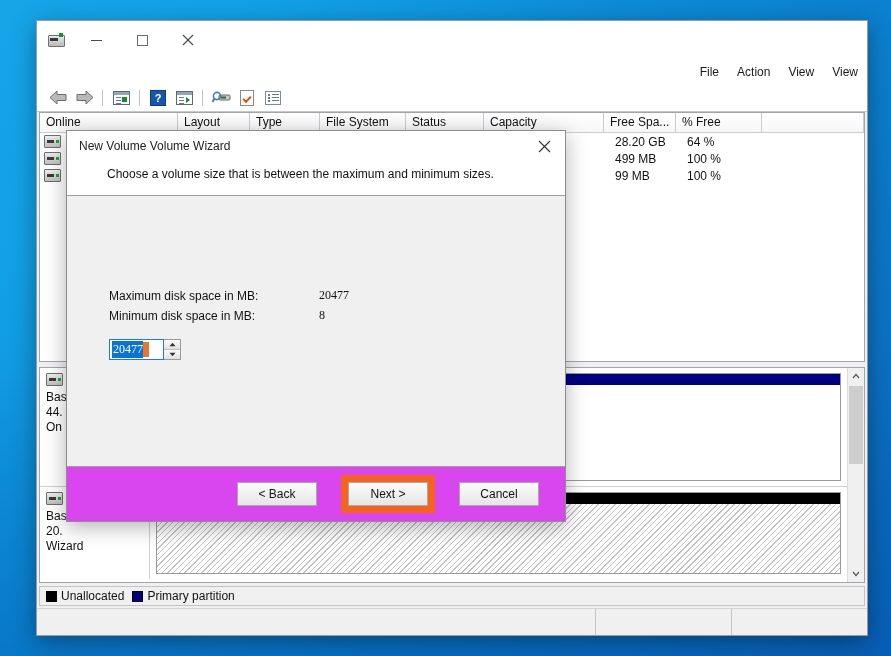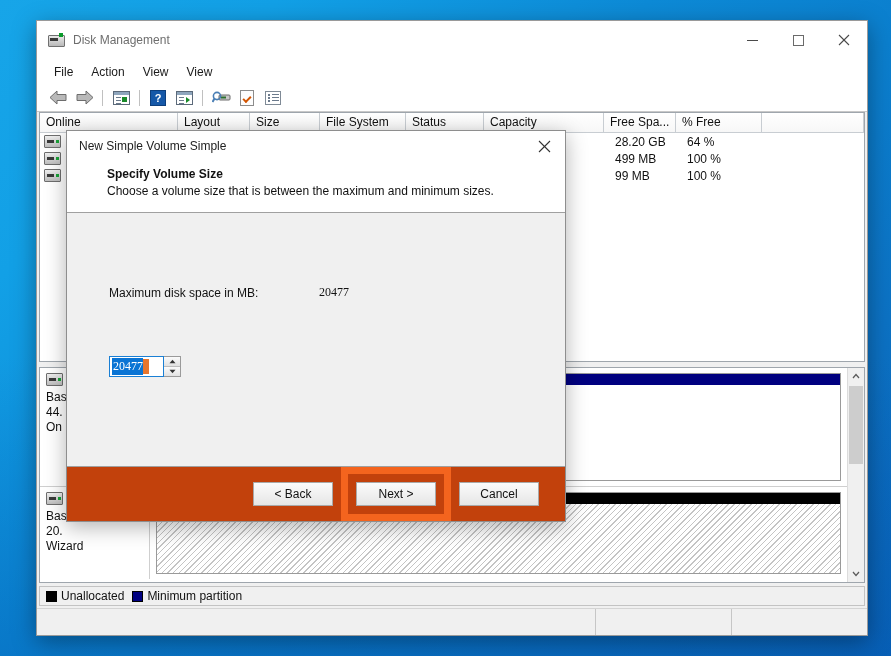--- a/index.html
+++ b/index.html
@@ -91,20 +91,21 @@
   .wc svg { display:block; }
 
   
   .menubar {
     height: 25px;
     background: #ffffff;
     display: flex;
     align-items: center;
     padding-left: 8px;
     flex: none;
+    justify-content: flex-end;
   }
   .menuitem {
     padding: 3px 9px;
     font-size: 12px;
     color: #1a1a1a;
   }
 
   
   .toolbar {
     height: 27px;
@@ -529,44 +530,44 @@
     background: linear-gradient(180deg,#fbfbfb,#e1e1e1);
     display: flex; align-items: center; justify-content: center;
     font-size: 7px;
     color: #333;
   }
   .spin .btns span:first-child { border-bottom: 1px solid #bdbdbd; }
 
   .dlg-foot {
     height: 54px;
     flex: none;
-    background: #c2410c;
+    background: #d946ef;
     border-top: 1px solid #a0a0a0;
     display: flex;
     align-items: center;
     justify-content: flex-end;
     padding-right: 26px;
-    gap: 8px;
+    gap: 24px;
     position: relative;
   }
   .dbtn {
     width: 80px;
     height: 24px;
     background: linear-gradient(180deg,#fbfbfb,#e6e6e6);
     border: 1px solid #a9a9a9;
     font-size: 12px;
     color: #111;
     display: flex;
     align-items: center;
     justify-content: center;
     box-sizing: border-box;
   }
   .hl-wrap {
     position: relative;
-    padding: 15px;
+    padding: 7px;
     border: 0;
   }
   .hl-wrap::before {
     content: "";
     position: absolute;
     inset: 0;
     border: 7px solid #f4641e;
     box-sizing: border-box;
   }
   .hl-wrap .dbtn { position: relative; }
@@ -577,21 +578,20 @@
 <div id="desktop"></div>
 
 <div id="window">
 
   <div class="titlebar">
     <div class="title-icon">
       <div class="body"></div>
         <div class="slot"></div>
         <div class="dot"></div>
     </div>
-    <div class="title-text">Disk Management</div>
     <div class="wincontrols">
       <div class="wc">
         <svg width="11" height="11" viewBox="0 0 11 11">
             <line x1="0" y1="5.5" x2="11" y2="5.5" stroke="#4a4a4a" stroke-width="1"></line>
           </svg>
       </div>
       <div class="wc">
         <svg width="11" height="11" viewBox="0 0 11 11">
             <rect x="0.5" y="0.5" width="10" height="10" fill="none" stroke="#6a6a6a" stroke-width="1"></rect>
           </svg>
@@ -659,21 +659,21 @@
         </div>
     </div>
   </div>
 
   <div class="content">
 
     <div class="vol-pane">
       <div class="vol-header">
         <div class="vh" style="width:138px">Online</div>
         <div class="vh" style="width:72px">Layout</div>
-        <div class="vh" style="width:70px">Size</div>
+        <div class="vh" style="width:70px">Type</div>
         <div class="vh" style="width:86px">File System</div>
         <div class="vh" style="width:78px">Status</div>
         <div class="vh" style="width:120px">Capacity</div>
         <div class="vh" style="width:72px">Free Spa...</div>
         <div class="vh" style="width:86px">% Free</div>
         <div class="vh" style="flex:1"></div>
       </div>
       <div class="vol-rows">
         <div class="vol-row">
           <div class="drive-ico"></div>
@@ -762,52 +762,55 @@
       </div>
     </div>
 
     <div class="legend">
       <div class="lg-item">
         <div class="lg-sw" style="background:#000000"></div>
         <span>Unallocated</span>
       </div>
       <div class="lg-item">
         <div class="lg-sw" style="background:#000080"></div>
-        <span>Minimum partition</span>
+        <span>Primary partition</span>
       </div>
     </div>
   </div>
 
   <div class="statusbar">
     <div class="sb-pane grow"></div>
     <div class="sb-pane w1"></div>
     <div class="sb-pane w2"></div>
   </div>
 </div>
 
 <div id="dialog">
   <div class="dlg-title">
-    <div class="t">New Simple Volume Simple</div>
+    <div class="t">New Volume Volume Wizard</div>
     <div class="dlg-close">
       <svg width="13" height="13" viewBox="0 0 13 13">
           <line x1="1" y1="1" x2="12" y2="12" stroke="#333" stroke-width="1.1"></line>
           <line x1="12" y1="1" x2="1" y2="12" stroke="#333" stroke-width="1.1"></line>
         </svg>
     </div>
   </div>
 
   <div class="dlg-head">
-    <h2>Specify Volume Size</h2>
     <p>Choose a volume size that is between the maximum and minimum sizes.</p>
   </div>
 
   <div class="dlg-body">
-    <div class="frow" style="top:72px">
+    <div class="frow" style="top:92px">
       <div class="flabel">Maximum disk space in MB:</div>
       <div class="fvalue">20477</div>
+    </div>
+    <div class="frow" style="top:112px">
+      <div class="flabel">Minimum disk space in MB:</div>
+      <div class="fvalue">8</div>
     </div>
     <div class="frow" style="top:143px">
       <div class="fvalue">
         <div class="spin">
           <div class="box">
             <span class="sel">20477</span>
             <span class="caret"></span>
           </div>
           <div class="btns">
             <span>

